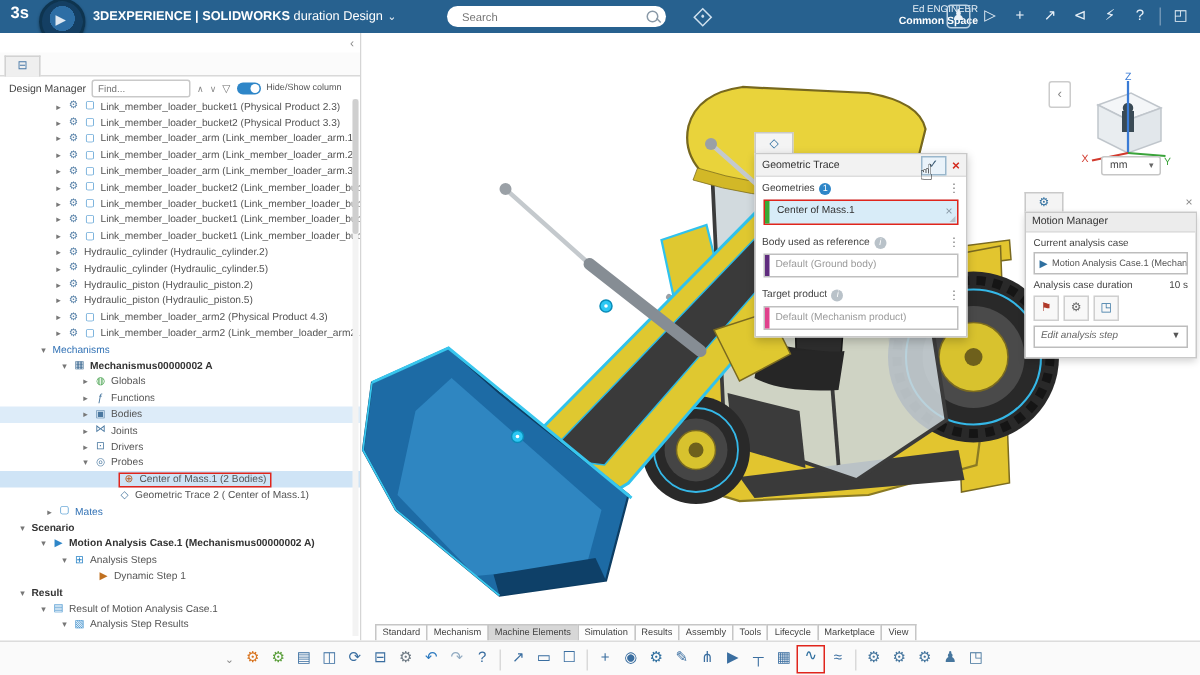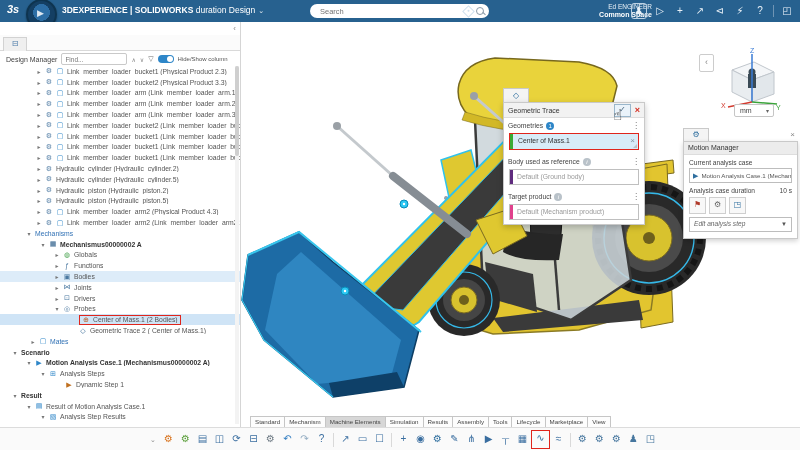--- a/index.html
+++ b/index.html
@@ -1,28 +1,28 @@
 <!DOCTYPE html>
 <html><head>
 <meta charset="utf-8">
 <style>
   html,body{margin:0;padding:0;background:#e9e9e9;}
   #stage{position:relative;width:800px;height:450px;background:#fff;overflow:hidden;
          font-family:"Liberation Sans","DejaVu Sans",sans-serif;color:#333;}
   
   #topbar{position:absolute;left:0;top:0;width:800px;height:22px;background:#27618f;}
-  #logo3ds{position:absolute;left:7px;top:3px;color:#fff;font-size:11px;font-weight:bold;font-style:italic;}
+  #logo3ds{position:absolute;left:7px;top:3px;color:#fff;font-size:11px;font-weight:bold;}
   #compass{position:absolute;left:26px;top:-1px;width:27px;height:27px;border-radius:50%;
            background:radial-gradient(circle at 50% 42%,#2d6ea5 0 40%,#143f63 41% 100%);
            border:2px solid #0e344f;box-shadow:0 1px 2px rgba(0,0,0,.4);}
   #compass .play{position:absolute;left:9px;top:7px;color:#dfe9f2;font-size:9px;}
   #brand{position:absolute;left:62px;top:5px;color:#fff;font-size:8.5px;white-space:nowrap;}
   #brand b{font-weight:bold;}
   #brand .caret{font-size:7px;opacity:.9;margin-left:3px;}
-  #searchpill{position:absolute;left:310px;top:4px;width:158px;height:14px;background:#fff;border-radius:8px;padding-left:21px;}
+  #searchpill{position:absolute;left:298px;top:4px;width:146px;height:14px;background:#fff;border-radius:8px;}
   #searchpill input{position:absolute;left:8px;top:1px;width:110px;height:11px;border:none;outline:none;
                     font-size:7.5px;color:#555;font-family:inherit;background:transparent;}
   .mag{position:absolute;right:5px;top:3px;width:6px;height:6px;border:1.2px solid #8a9aa8;border-radius:50%;}
   .mag::after{content:"";position:absolute;left:5px;top:5px;width:4px;height:1.2px;background:#8a9aa8;transform:rotate(45deg);}
   #tagicon{position:absolute;left:464px;top:7px;width:7px;height:7px;border:1.2px solid #cfe0ee;transform:rotate(45deg);}
   #tagicon::after{content:"";position:absolute;left:1.5px;top:1.5px;width:2px;height:2px;border-radius:50%;background:#cfe0ee;}
   #userblock{position:absolute;right:148px;top:3px;text-align:right;color:#e8f0f7;line-height:8px;}
   #userblock .l1{font-size:6.5px;}
   #userblock .l2{font-size:7px;font-weight:bold;color:#fff;}
   #topicons{position:absolute;right:6px;top:2px;display:flex;align-items:center;gap:6px;height:18px;}

